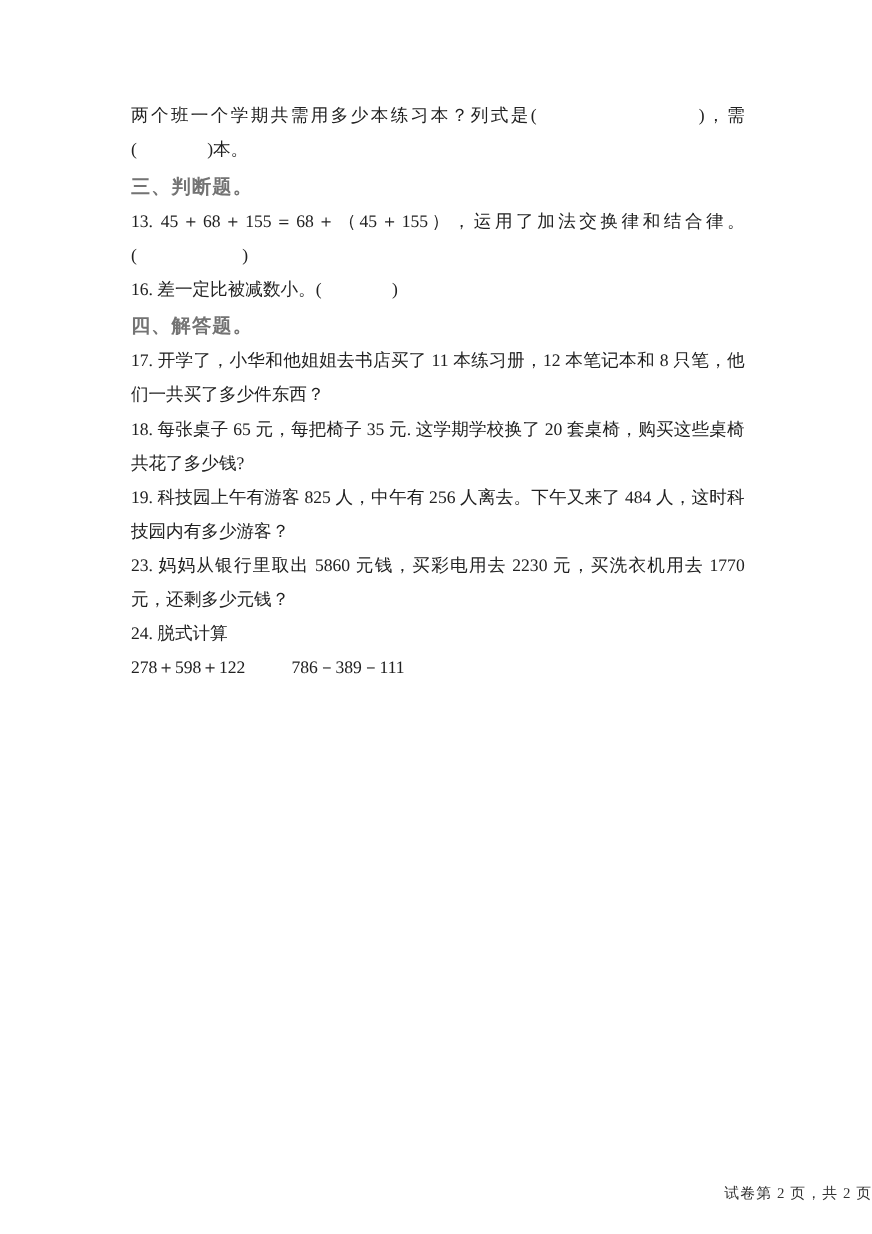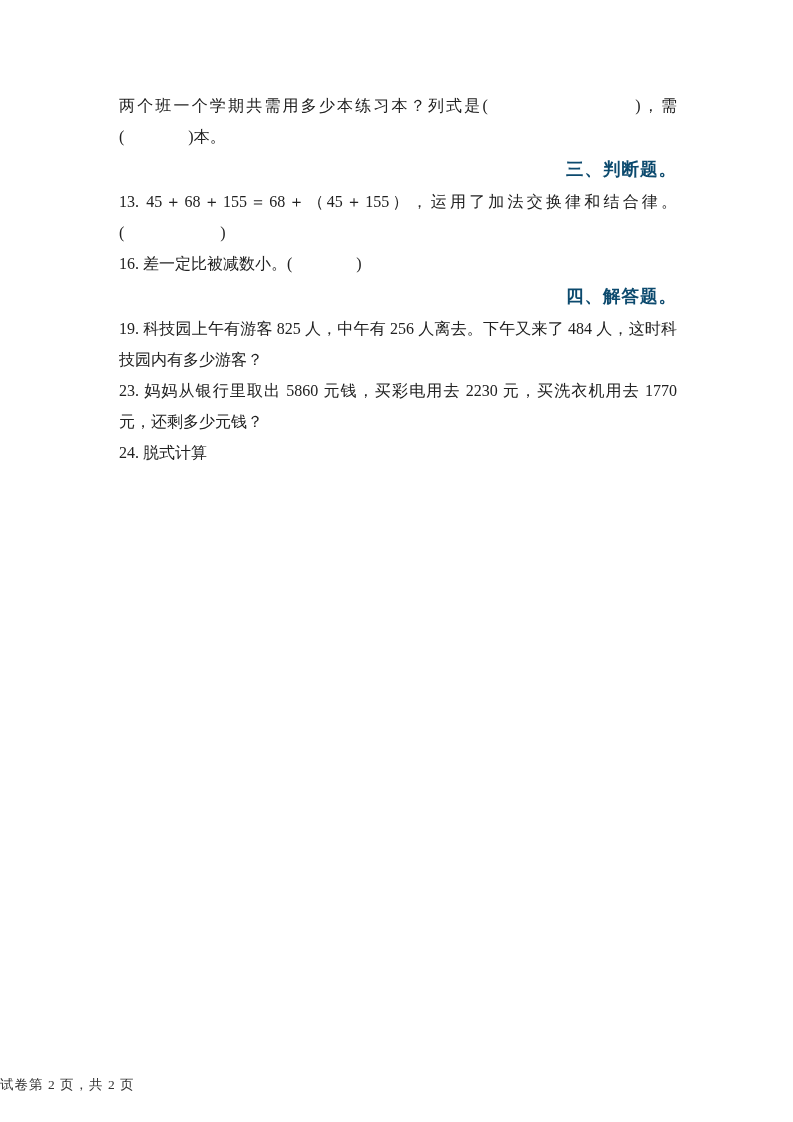--- a/index.html
+++ b/index.html
@@ -33,57 +33,63 @@
   .content p {
     margin: 0;
     white-space: pre-wrap;
   }
   .section-heading {
     margin: 0;
     padding: 2px 0 1px 0;
     font-size: 17.5px;
     font-weight: bold;
     line-height: 31px;
-    text-align: right;
+    text-align: left;
     letter-spacing: 1px;
-    color: #0c4a6e;
+    color: #737373;
   }
   .expr-row {
     display: flex;
     gap: 42px;
     line-height: 31px;
     white-space: pre-wrap;
   }
   .footer {
     position: absolute;
     left: 0;
     bottom: 28px;
     width: 100%;
-    text-align: left;
+    text-align: right;
     font-size: 13.5px;
     color: #333333;
     letter-spacing: 1px;
   }
 </style>
 </head>
 <body>
 
 <div class="page">
   <div class="content">
 
     <p>两个班一个学期共需用多少本练习本？列式是(　　　　　　　　)，需(　　　　)本。</p>
 
     <h3 class="section-heading">三、判断题。</h3>
 
     <p>13. 45＋68＋155＝68＋（45＋155），运用了加法交换律和结合律。(　　　　　　)</p>
     <p>16. 差一定比被减数小。(　　　　)</p>
 
     <h3 class="section-heading">四、解答题。</h3>
 
+    <p>17. 开学了，小华和他姐姐去书店买了 11 本练习册，12 本笔记本和 8 只笔，他们一共买了多少件东西？</p>
+    <p>18. 每张桌子 65 元，每把椅子 35 元. 这学期学校换了 20 套桌椅，购买这些桌椅共花了多少钱?</p>
     <p>19. 科技园上午有游客 825 人，中午有 256 人离去。下午又来了 484 人，这时科技园内有多少游客？</p>
     <p>23. 妈妈从银行里取出 5860 元钱，买彩电用去 2230 元，买洗衣机用去 1770 元，还剩多少元钱？</p>
     <p>24. 脱式计算</p>
 
+    <div class="expr-row">
+      <span>278＋598＋122</span>
+      <span>786－389－111</span>
+    </div>
 
   </div>
 
   <div class="footer">试卷第 2 页，共 2 页</div>
 </div>
 
 </body></html>

